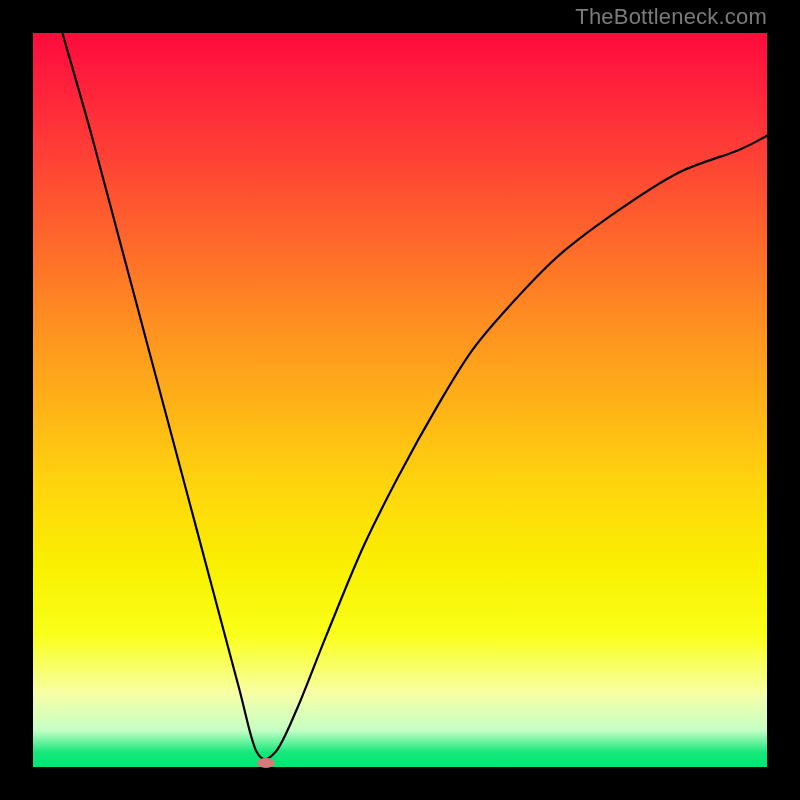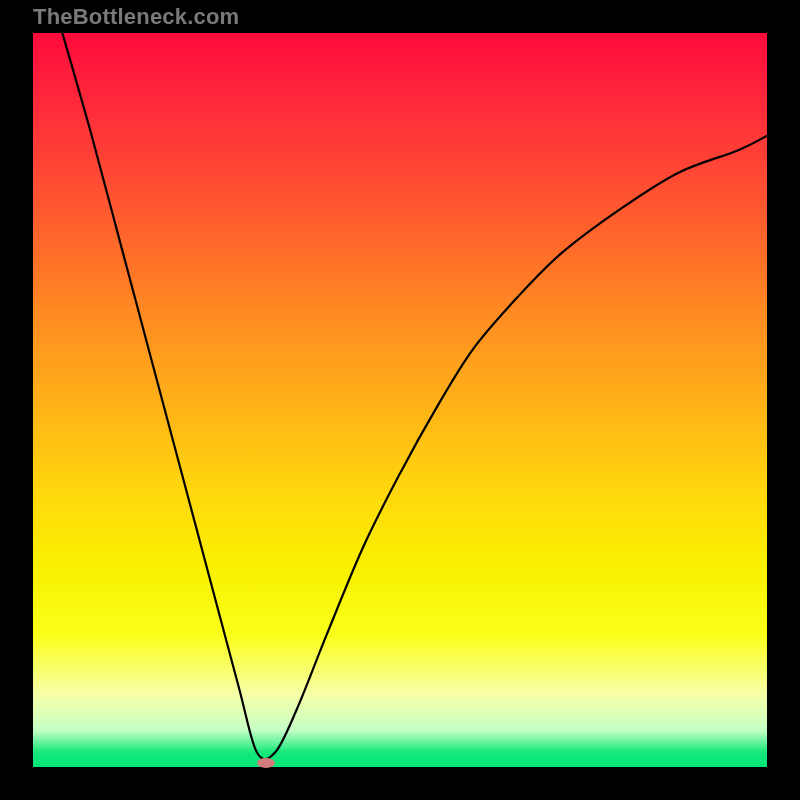--- a/index.html
+++ b/index.html
@@ -30,23 +30,24 @@
       #c5ffc5 95%,
       #16e87a 98%,
       #00e676 100%
     );
   }
   .watermark {
     position: absolute;
     top: 4px;
     left: 33px;
     width: 734px;
+    text-align: right;
     font-family: Arial, Helvetica, sans-serif;
     font-size: 22px;
-    font-weight: 700;
+    font-weight: 400;
     color: #7a7a7a;
     letter-spacing: 0.2px;
     pointer-events: none;
   }
   svg.curve-layer {
     position: absolute;
     left: 33px;
     top: 33px;
     width: 734px;
     height: 734px;

